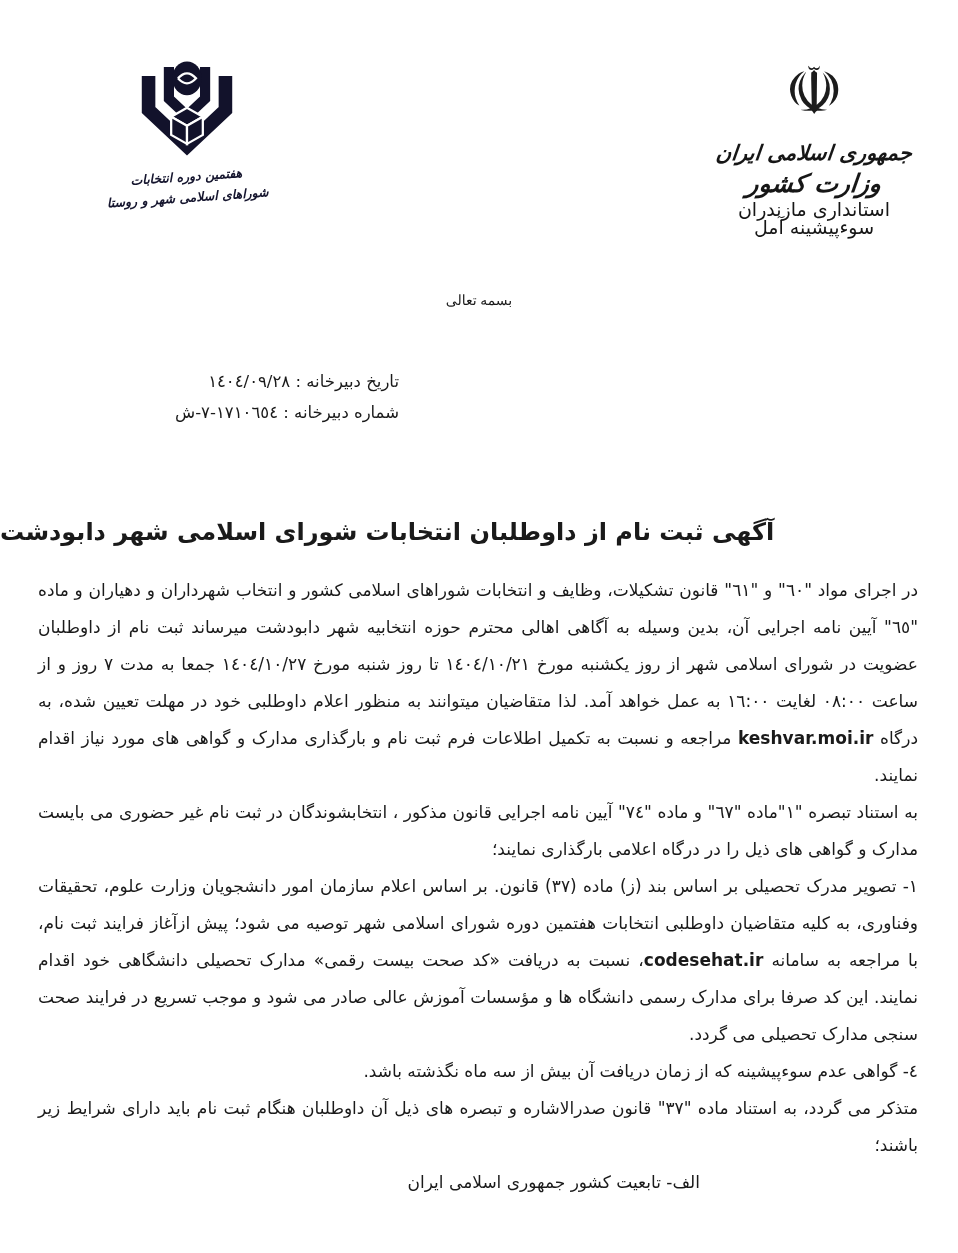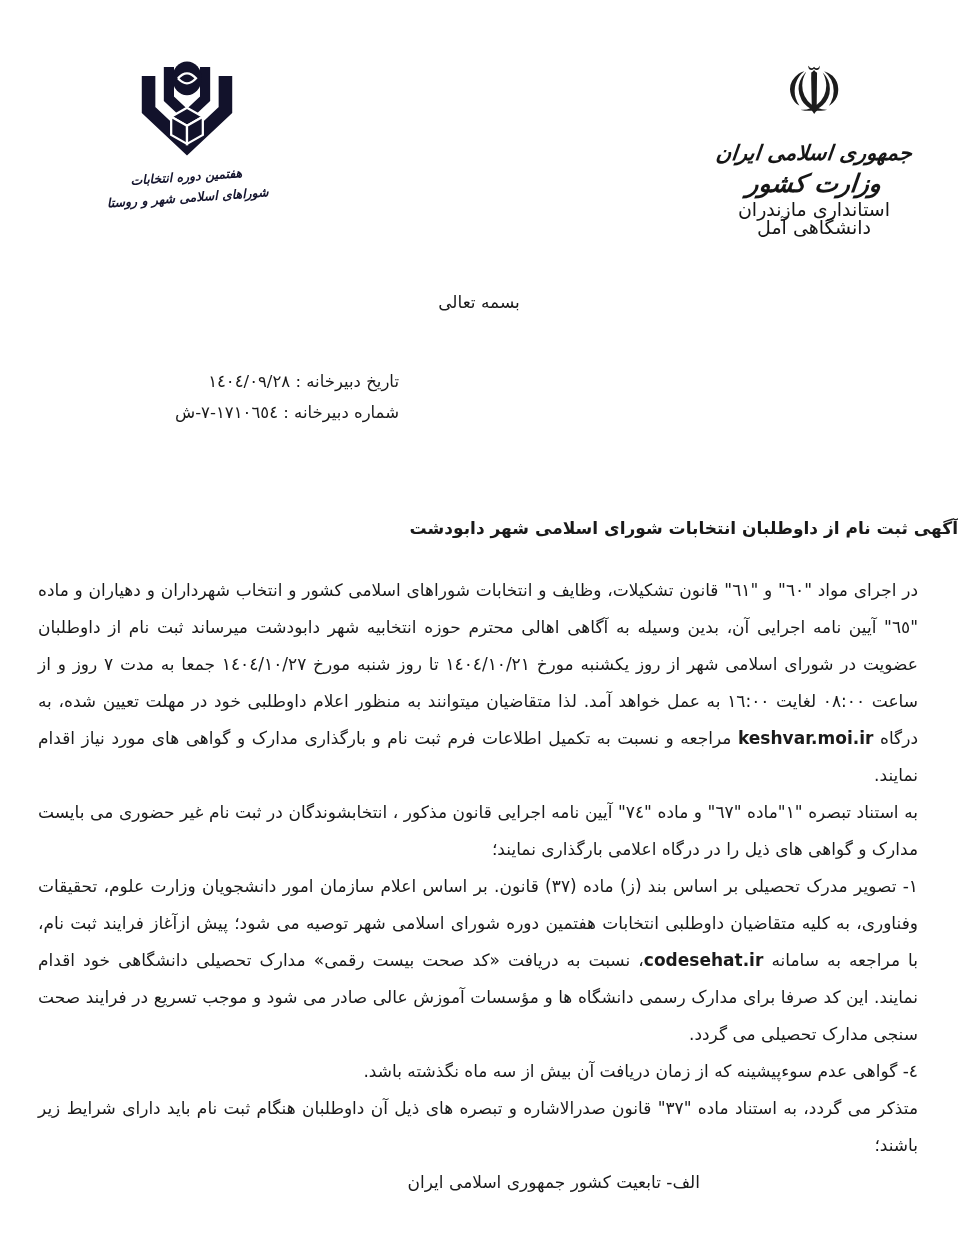--- a/index.html
+++ b/index.html
@@ -38,31 +38,31 @@
   }
   .calli-ministry{
     font-size:25px;font-weight:bold;font-style:italic;
     transform:skewX(-6deg);line-height:32px;
   }
   .office-line{font-size:19px;line-height:18px;}
 
   
   .besmellah{
     position:absolute;top:292px;left:0;right:0;
-    text-align:center;font-size:17px;letter-spacing:1px;
+    text-align:center;font-size:14px;letter-spacing:1px;font-family:Liberation Serif, serif;
   }
   .secretariat{
     position:absolute;left:54px;top:366px;width:345px;
     direction:rtl;text-align:right;
     font-size:16.5px;line-height:31px;
   }
   .title{
     position:absolute;top:518px;left:0;right:0;margin:0;
-    text-align:right;direction:rtl;
-    font-size:17px;font-weight:bold;
+    text-align:left;direction:rtl;
+    font-size:24px;font-weight:bold;
   }
 
   
   .doc-body{
     position:absolute;top:572px;left:38px;right:40px;
     direction:rtl;
     font-size:17px;line-height:37px;
     text-align:right;
   }
   .doc-body p{margin:0;}
@@ -95,21 +95,21 @@
       <div>هفتمین دوره انتخابات</div>
       <div>شوراهای اسلامی شهر و روستا</div>
     </div>
   </div>
 
   <div class="gov-block" dir="rtl">
     <div class="gov-emblem">☫</div>
     <div class="calli-republic">جمهوری اسلامی ایران</div>
     <div class="calli-ministry">وزارت کشور</div>
     <div class="office-line">استانداری مازندران</div>
-    <div class="office-line">دانشگاهی آمل</div>
+    <div class="office-line">سوءپیشینه آمل</div>
   </div>
 
   <div class="besmellah" dir="rtl">بسمه تعالی</div>
 
   <div class="secretariat">
     <div>تاریخ دبیرخانه : ١٤٠٤/٠٩/٢٨</div>
     <div>شماره دبیرخانه : ١٧١٠٦٥٤-٧-ش</div>
   </div>
 
   <h1 class="title">آگهی ثبت نام از داوطلبان انتخابات شورای اسلامی شهر دابودشت</h1>

